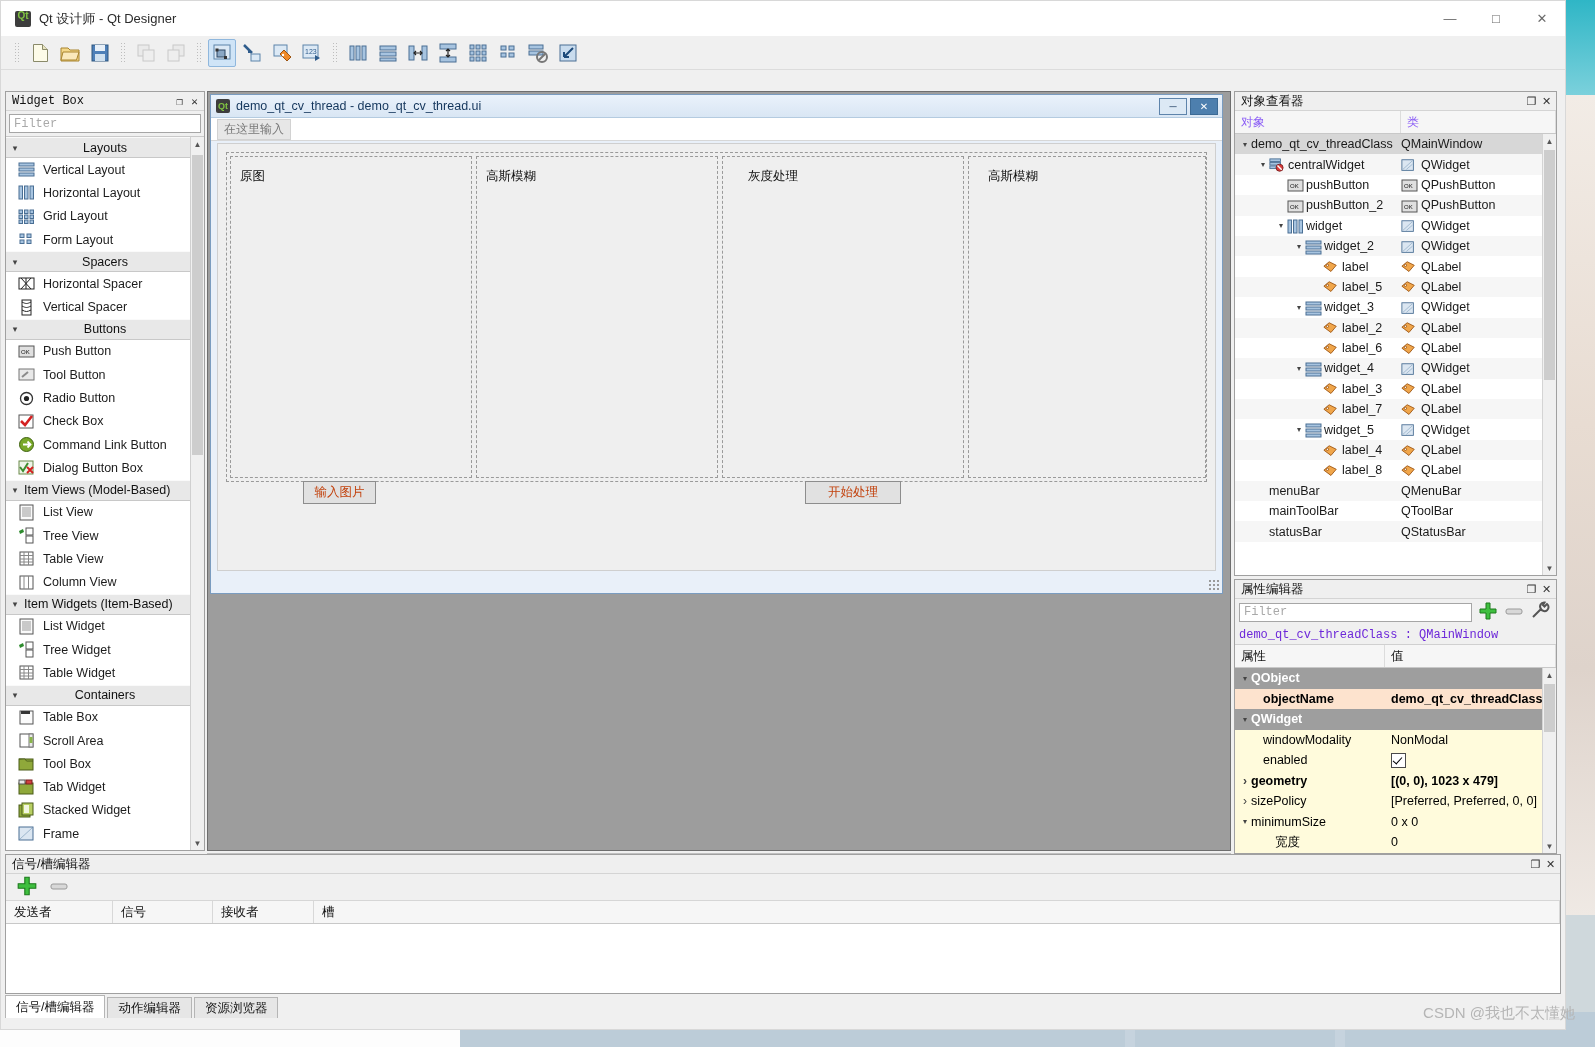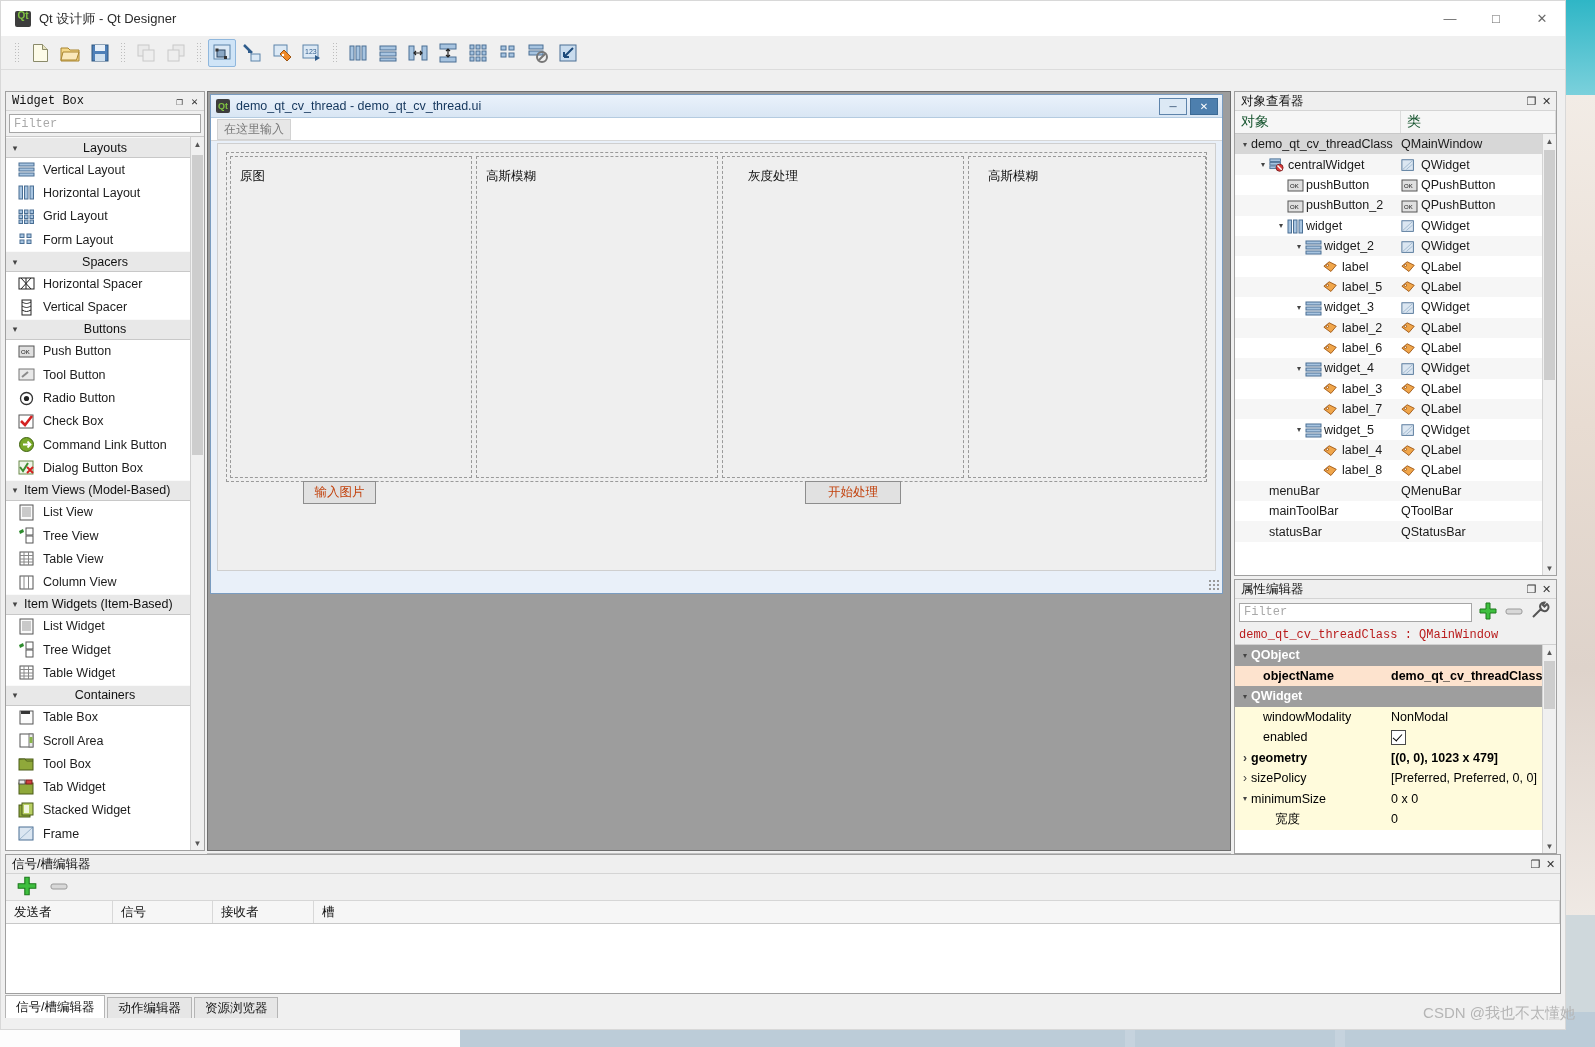--- a/index.html
+++ b/index.html
@@ -122,42 +122,42 @@
      border:1px solid #c0c0c0;box-sizing:border-box;display:flex;align-items:center;}
   #mdi-hscroll .ar{width:17px;height:15px;display:flex;align-items:center;justify-content:center;
      font-size:9px;color:#444;}
   #mdi-hscroll .trk{flex:1;height:15px;background:#f4f4f4;}
 
   
   #objinspector{position:absolute;left:1233px;top:0;width:323px;height:485px;
      background:#f0f0f0;border:1px solid #a0a0a0;box-sizing:border-box;display:flex;flex-direction:column;}
   .dock-title.cn{font:12.5px "Liberation Sans",sans-serif;}
   .tree-head{height:22px;display:flex;background:#f6f6f6;border-bottom:1px solid #c8c8c8;}
-  .tree-head .c{display:flex;align-items:center;padding-left:6px;font-size:14px;color:#14532d;
+  .tree-head .c{display:flex;align-items:center;padding-left:6px;font-size:12px;color:#8b5cf6;
      border-right:1px solid #dcdcdc;box-sizing:border-box;}
   .tree-body{flex:1;position:relative;background:#fff;overflow:hidden;}
   .trow{height:20.4px;display:flex;align-items:center;font-size:12.5px;color:#1a1a1a;}
   .trow.alt{background:#f6f6f6;}
   .trow.sel{background:#d7d7d7;}
   .trow .cls{position:absolute;left:166px;display:flex;align-items:center;gap:5px;}
   .trow .nm{position:relative;}
   .chevr{display:inline-block;width:12px;text-align:center;font-size:8px;color:#444;}
   .vscroll{position:absolute;right:0;top:0;width:13px;bottom:0;background:#f0f0f0;border-left:1px solid #d4d4d4;}
   .vscroll .ar{position:absolute;left:0;right:0;height:14px;display:flex;align-items:center;
      justify-content:center;font-size:8px;color:#555;}
   .vscroll .thumb{position:absolute;left:1px;right:1px;background:#cdcdcd;}
 
   #propeditor{position:absolute;left:1233px;top:488px;width:323px;height:275px;
      background:#f0f0f0;border:1px solid #a0a0a0;box-sizing:border-box;display:flex;flex-direction:column;}
   #pe-tools{height:26px;display:flex;align-items:center;padding:0 4px;gap:6px;}
   #pe-filter{flex:1;height:19px;border:1px solid #a6a6a6;background:#fff;display:flex;align-items:center;
      padding:0 4px;box-sizing:border-box;}
   #pe-filter span{font:12px "Liberation Mono",monospace;color:#a9a9a9;}
   #pe-obj{height:19px;display:flex;align-items:center;padding-left:4px;background:#f0f0f0;
-     font:12px "Liberation Mono","DejaVu Sans Mono",monospace;color:#b91c1c;border-bottom:1px solid #d0d0d0;}
+     font:12px "Liberation Mono","DejaVu Sans Mono",monospace;color:#6d28d9;border-bottom:1px solid #d0d0d0;}
   #pe-head{height:22px;display:flex;background:#f6f6f6;border-bottom:1px solid #c8c8c8;}
   #pe-head .c{display:flex;align-items:center;padding-left:6px;font-size:12.5px;color:#111;
      border-right:1px solid #dcdcdc;box-sizing:border-box;}
   #pe-body{flex:1;position:relative;background:#fff;overflow:hidden;}
   .prow{height:20.5px;display:flex;align-items:center;font-size:12.5px;}
   .prow .k{width:150px;display:flex;align-items:center;padding-left:6px;box-sizing:border-box;}
   .prow .v{flex:1;padding-left:6px;display:flex;align-items:center;}
   .prow.grp{background:#9e9e9e;color:#fff;font-weight:bold;}
   .prow.grp .k{padding-left:4px;}
   .prow.hl{background:#fde3ce;font-weight:bold;}
@@ -991,20 +991,24 @@
               <rect x="2" y="4" width="16" height="5" rx="2" fill="#d8d8d8" stroke="#9a9a9a"></rect>
             </svg>
         </span>
         <span>
           <svg width="22" height="20" viewBox="0 0 22 20">
               <path d="M3 16l8-8M11 8a4 4 0 106-5l-2.5 2.5L13 4l1.5-2.5A4 4 0 0011 8z" stroke="#555" stroke-width="2" fill="none"></path>
             </svg>
         </span>
       </div>
       <div id="pe-obj">demo_qt_cv_threadClass : QMainWindow</div>
+      <div id="pe-head">
+        <div class="c cjk" style="width:150px;">属性</div>
+        <div class="c cjk" style="flex:1;">值</div>
+      </div>
       <div id="pe-body">
         <div id="pe-rows">
             <div class="prow grp">
               <div class="k" style="padding-left: 4px;">
                 <span class="chevr">▾</span>
                 <span class="cjk">QObject</span>
               </div>
               <div class="v"></div>
             </div>
             <div class="prow hl">

